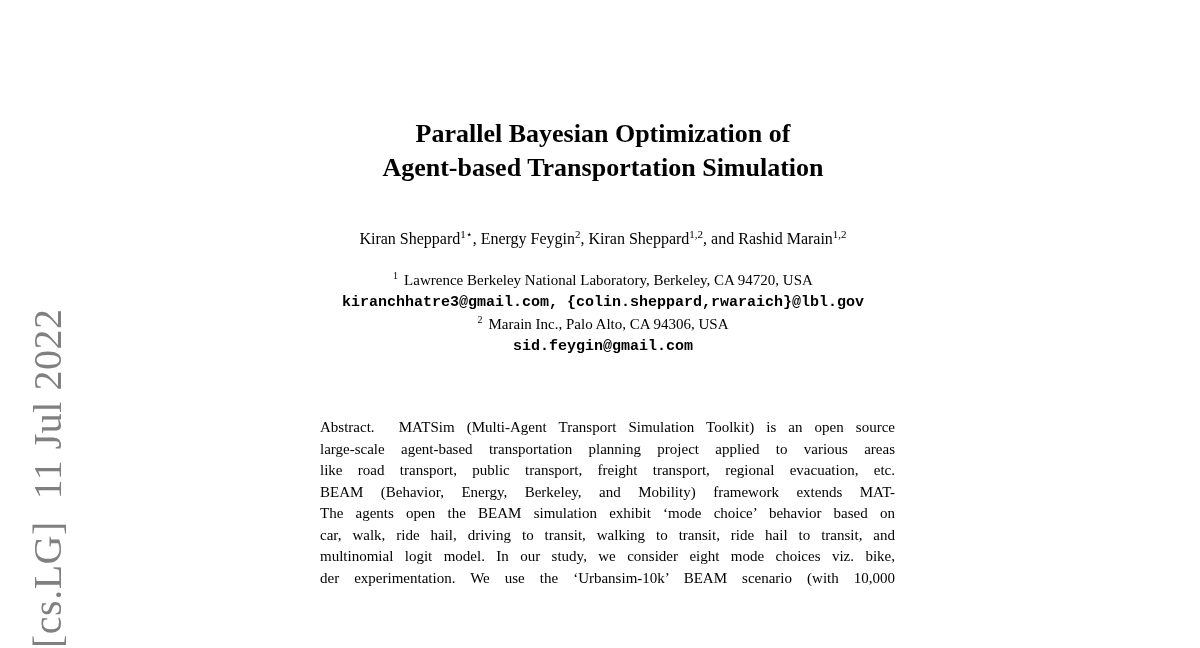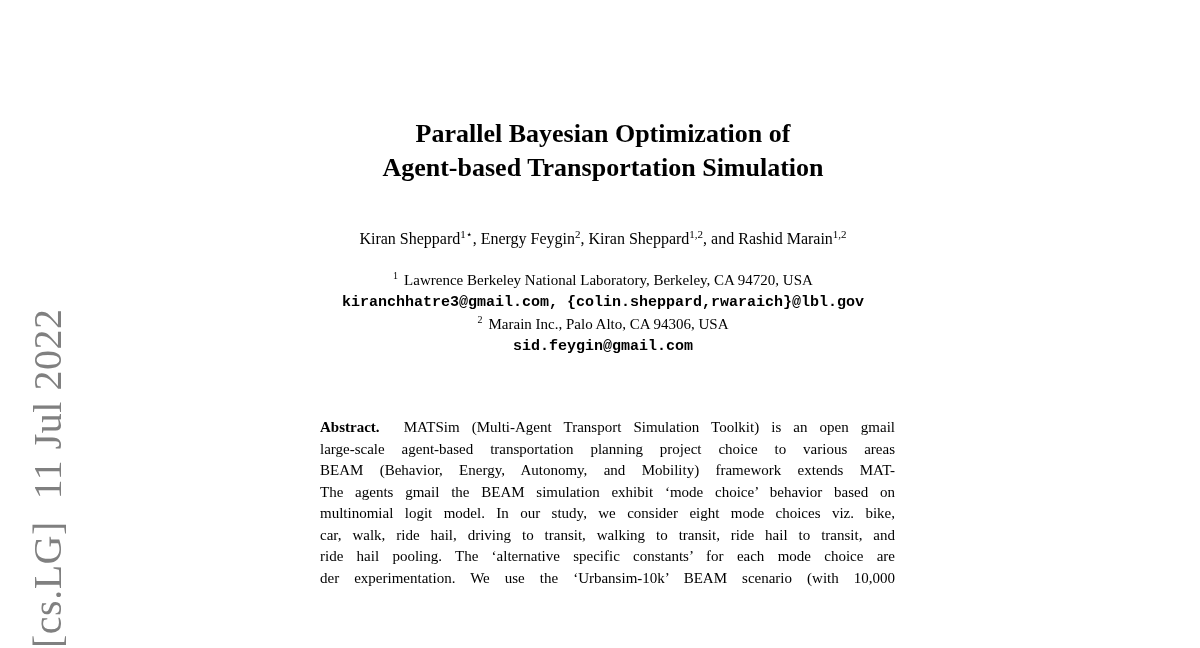--- a/index.html
+++ b/index.html
@@ -7,21 +7,21 @@
   .arxiv-stamp { position: absolute; left: 24px; top: 648px; transform-origin: 0 0; transform: rotate(-90deg); white-space: nowrap; font-family: "Liberation Serif", serif; font-size: 40px; color: #808080; letter-spacing: 0.5px; line-height: 48px; }
   .arxiv-stamp .gap { display: inline-block; width: 22px; }
   .title { position: absolute; left: 0; width: 1206px; top: 117px; text-align: center; font-weight: bold; font-size: 26px; line-height: 34px; }
   .authors { position: absolute; left: 0; width: 1206px; top: 228px; text-align: center; font-size: 16px; line-height: 22px; }
   .authors sup { font-size: 11px; vertical-align: 6px; line-height: 0; }
   .affil { position: absolute; left: 0; width: 1206px; text-align: center; font-size: 15px; line-height: 21px; }
   .affil sup { font-size: 10px; vertical-align: 6px; line-height: 0; margin-right: 6px; }
   .mono { font-family: "Liberation Mono", "DejaVu Sans Mono", monospace; font-weight: bold; font-size: 15px; }
   .abstract { position: absolute; left: 320px; width: 575px; top: 417px; font-size: 15px; line-height: 21.5px; text-align: justify; }
   .abstract .line { display: block; text-align: justify; text-align-last: justify; white-space: nowrap; }
-  .abstract b { font-weight: bold; }
+  .abstract b { font-weight: normal; }
 </style>
 </head>
 <body>
 
 <div class="arxiv-stamp">
   <span>[cs.LG]</span><span class="gap"></span><span>11 Jul 2022</span>
 </div>
 
 <div class="title">
   <div>Parallel Bayesian Optimization of</div>
@@ -35,21 +35,21 @@
 <div class="affil" style="top:270px;">
   <sup>1</sup><span>Lawrence Berkeley National Laboratory, Berkeley, CA 94720, USA</span>
 </div>
 <div class="affil mono" style="top:292px;">kiranchhatre3@gmail.com, {colin.sheppard,rwaraich}@lbl.gov</div>
 <div class="affil" style="top:314px;">
   <sup>2</sup><span>Marain Inc., Palo Alto, CA 94306, USA</span>
 </div>
 <div class="affil mono" style="top:336px;">sid.feygin@gmail.com</div>
 
 <div class="abstract">
-  <span class="line"><b>Abstract.</b>&nbsp;&nbsp;<span>MATSim (Multi-Agent Transport Simulation Toolkit) is an open gmail</span></span>
-  <span class="line">large-scale agent-based transportation planning project choice to various areas</span>
-  <span class="line">BEAM (Behavior, Energy, Autonomy, and Mobility) framework extends MAT-</span>
-  <span class="line">The agents gmail the BEAM simulation exhibit ‘mode choice’ behavior based on</span>
+  <span class="line"><b>Abstract.</b>&nbsp;&nbsp;<span>MATSim (Multi-Agent Transport Simulation Toolkit) is an open source</span></span>
+  <span class="line">large-scale agent-based transportation planning project applied to various areas</span>
+  <span class="line">like road transport, public transport, freight transport, regional evacuation, etc.</span>
+  <span class="line">BEAM (Behavior, Energy, Berkeley, and Mobility) framework extends MAT-</span>
+  <span class="line">The agents open the BEAM simulation exhibit ‘mode choice’ behavior based on</span>
+  <span class="line">car, walk, ride hail, driving to transit, walking to transit, ride hail to transit, and</span>
   <span class="line">multinomial logit model. In our study, we consider eight mode choices viz. bike,</span>
-  <span class="line">car, walk, ride hail, driving to transit, walking to transit, ride hail to transit, and</span>
-  <span class="line">ride hail pooling. The ‘alternative specific constants’ for each mode choice are</span>
   <span class="line">der experimentation. We use the ‘Urbansim-10k’ BEAM scenario (with 10,000</span>
 </div>
 
 </body></html>

